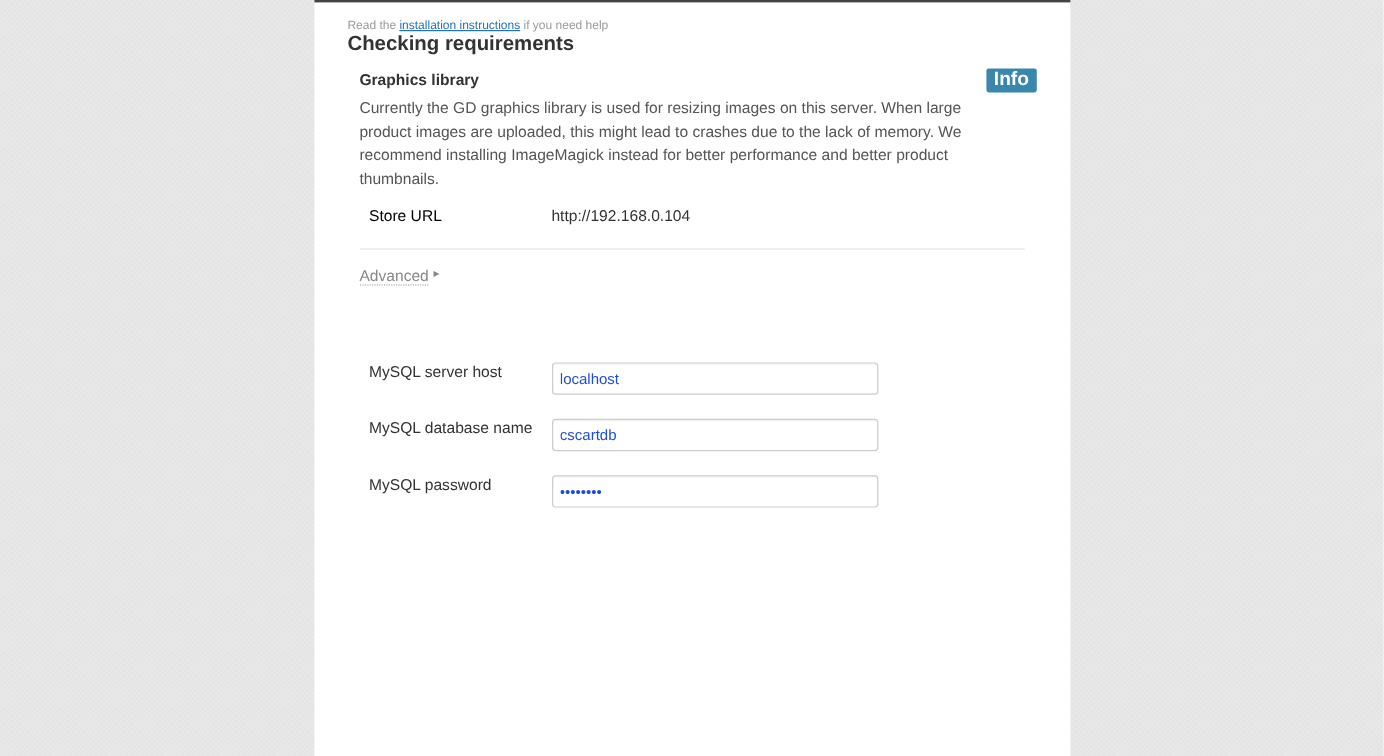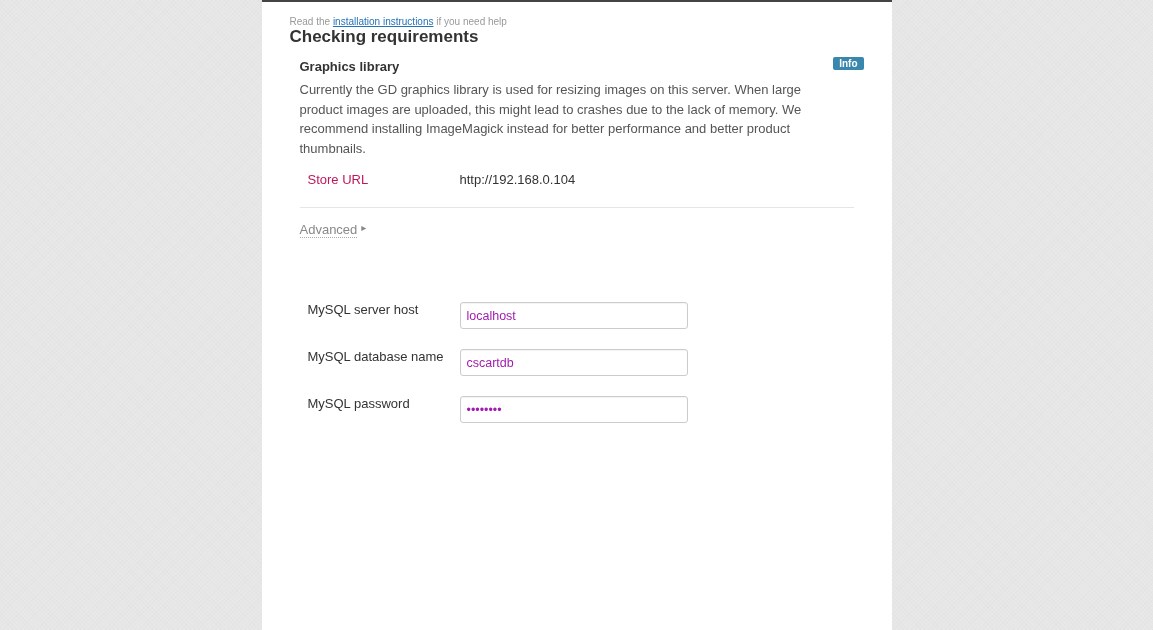--- a/index.html
+++ b/index.html
@@ -53,21 +53,21 @@
   font-size: 13px;
   font-weight: bold;
   color: #333;
 }
 .info-badge {
   position: absolute;
   right: 0;
   top: -2px;
   background: #3a87ad;
   color: #fff;
-  font-size: 10px;
+  font-size: 16px;
   font-weight: bold;
   padding: 1px 6px;
   border-radius: 2px;
 }
 .req-text {
   margin-top: 6px;
   color: #555;
   line-height: 1.5;
   font-size: 13px;
   max-width: 530px;
@@ -76,21 +76,21 @@
   margin-top: 62px;
 }
 .field-row {
   display: flex;
   align-items: center;
   padding: 14px 0;
 }
 .field-label {
   width: 170px;
   padding-left: 18px;
-  color: #be185d;
+  color: #000000;
   font-size: 13px;
 }
 .field-value {
   flex: 1;
   color: #333;
   font-size: 13px;
 }
 .divider {
   border-top: 1px solid #e5e5e5;
   margin: 6px 10px 0 10px;
@@ -123,28 +123,28 @@
 .form-label {
   width: 170px;
   padding-left: 18px;
   color: #333;
   font-size: 13px;
 }
 .form-input-wrap {
   flex: 1;
 }
 input[type="text"], input[type="password"] {
-  width: 228px;
+  width: 272px;
   height: 27px;
   border: 1px solid #ccc;
   border-radius: 3px;
   background: #fff;
   padding: 0 6px;
   font-size: 12.5px;
-  color: #a21caf;
+  color: #1d4ed8;
   box-shadow: inset 0 1px 1px rgba(0,0,0,0.05);
 }
 </style>
 </head>
 <body>
 
 <div class="container">
 
 
   <p class="help-line">

